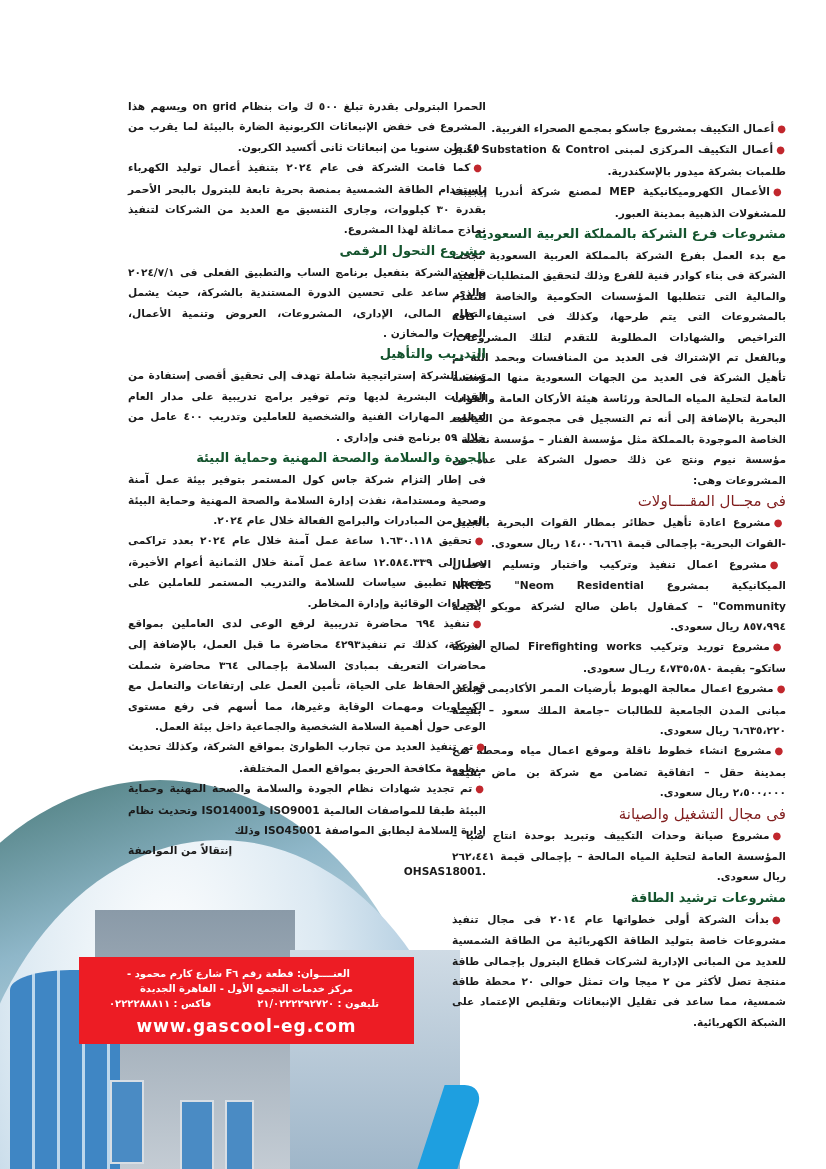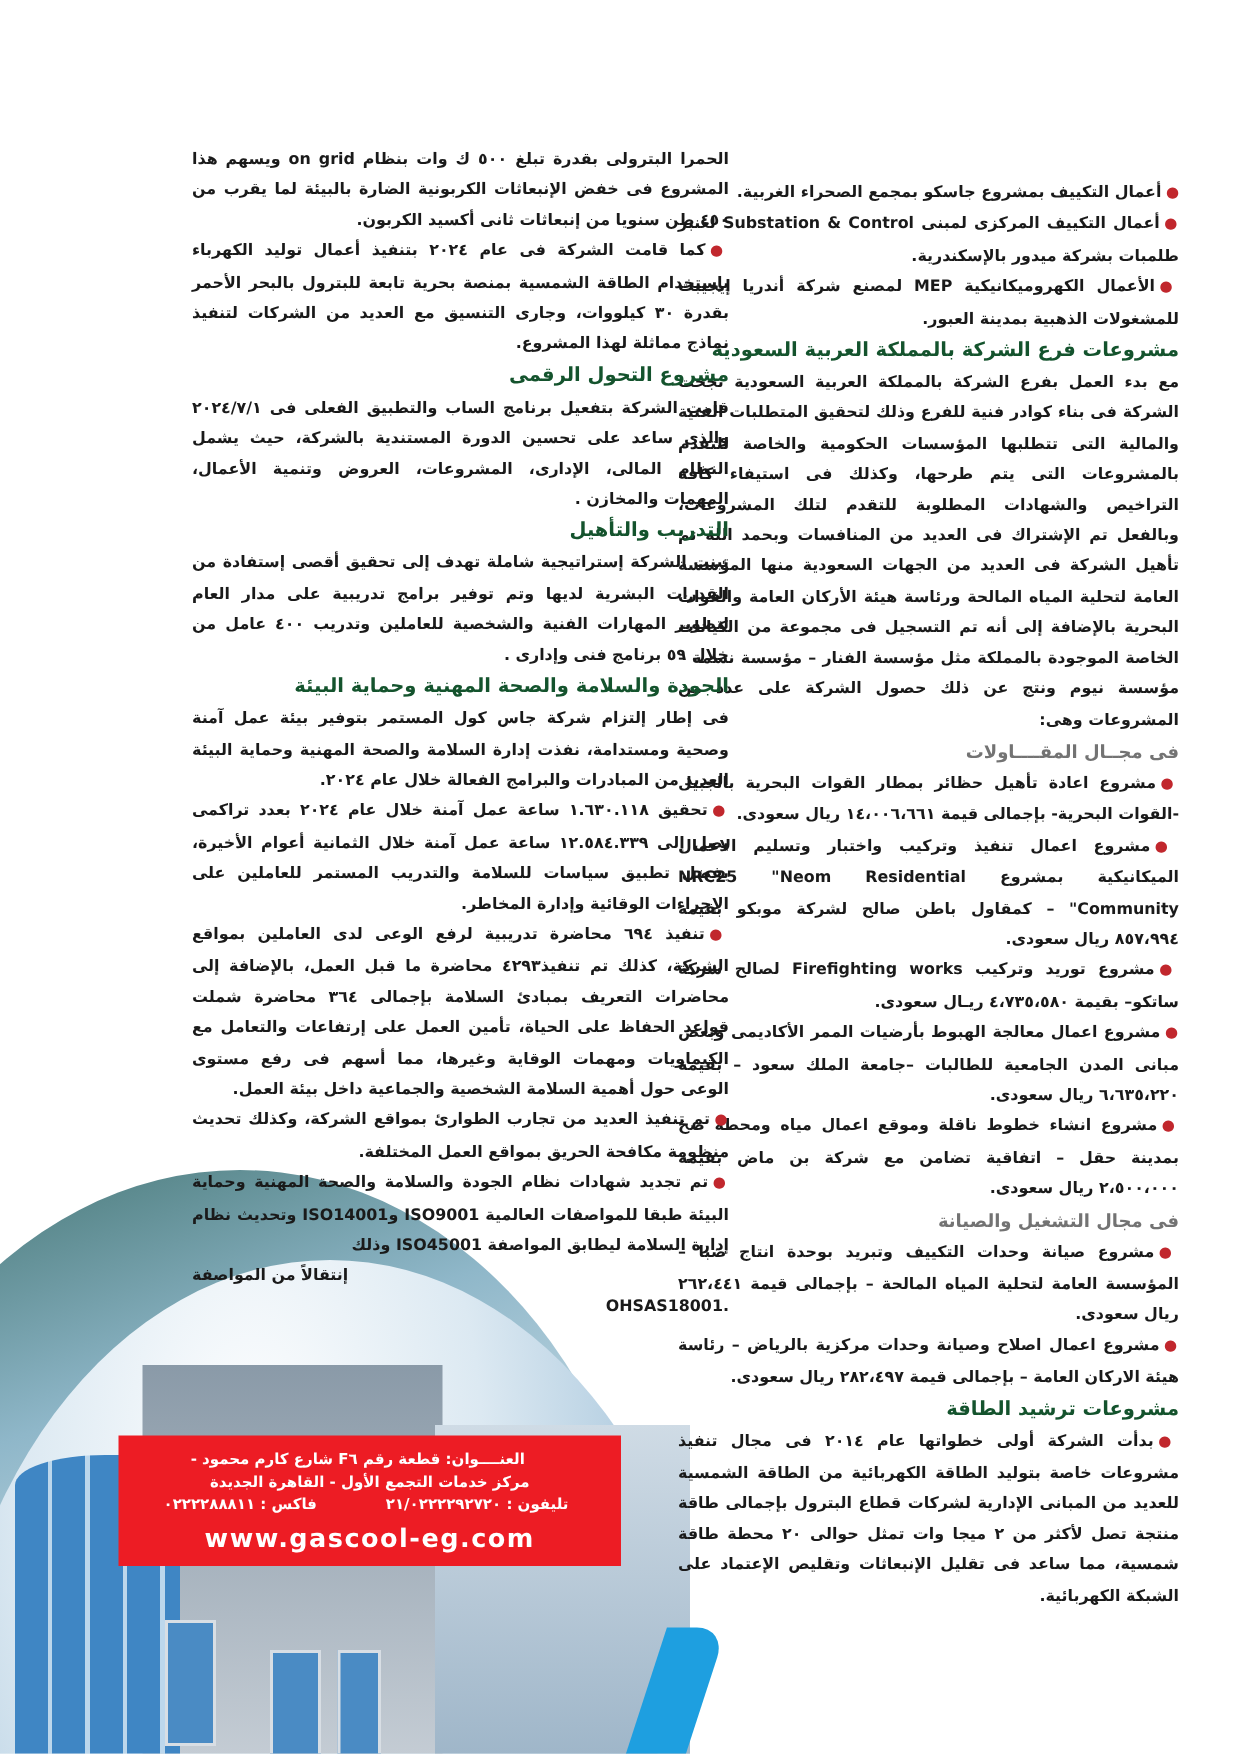--- a/index.html
+++ b/index.html
@@ -3,21 +3,21 @@
 <meta charset="utf-8">
 <style>
   html, body { margin:0; padding:0; }
   body { width:826px; height:1169px; background:#ffffff; position:relative; overflow:hidden;
          font-family:"DejaVu Sans", sans-serif; color:#1a1a1a; }
   .col { position:absolute; direction:rtl; text-align:justify; font-size:10.6px; line-height:20.4px; font-weight:bold; }
   .col-right { left:452px; top:118px; width:334px; }
   .col-left { left:80px; top:96px; width:358px;margin-left:48px; }
   .col p { margin:0; }
   .h-blue { color:#14532d; font-size:13px; font-weight:bold; margin:0; line-height:22px; }
-  .h-green { color:#737373; font-size:12px; font-weight:bold; margin:0; line-height:22px; }
+  .h-green { color:#7f1d1d; font-size:15px; font-weight:normal; margin:0; line-height:22px; }
   .bullet { color:#c1272d; font-size:10px; margin-left:3px; }
   
   .photo { position:absolute; left:0; top:780px; width:460px; height:389px; overflow:hidden; }
   .arc { position:absolute; left:-120px; top:0; width:560px; height:700px; border-radius:50%;
          background:linear-gradient(160deg,#3c6e6a 0%,#8fb7c9 25%,#d9e7ef 50%,#a9c6d8 75%,#6f9fbf 100%); }
   .sky { position:absolute; left:-40px; top:60px; width:520px; height:700px; border-radius:50%;
          background:radial-gradient(ellipse at 40% 20%, #ffffff 0%, #dce9f2 35%, #9fc0d8 70%, #7aa5c4 100%); }
   .bld-glass { position:absolute; left:10px; top:190px; width:110px; height:200px;
          background:repeating-linear-gradient(90deg,#3f86c4 0 22px,#bcd7ec 22px 25px); border-top-left-radius:60px 20px; }
   .bld-main { position:absolute; left:95px; top:130px; width:200px; height:260px;
@@ -59,21 +59,20 @@
 
   <h4 class="h-green">فى مجــال المقــــاولات</h4>
   <p><span class="bullet">●</span><span>مشروع اعادة تأهيل حظائر بمطار القوات البحرية بالجبيل -القوات البحرية- بإجمالى قيمة ١٤،٠٠٦،٦٦١ ريال سعودى.</span></p>
   <p><span class="bullet">●</span><span>مشروع اعمال تنفيذ وتركيب واختبار وتسليم الاعمال الميكانيكية بمشروع NRC25 "Neom Residential Community" – كمقاول باطن صالح لشركة موبكو بقيمة ٨٥٧،٩٩٤ ريال سعودى.</span></p>
   <p><span class="bullet">●</span><span>مشروع توريد وتركيب Firefighting works لصالح شركة ساتكو– بقيمة ٤،٧٣٥،٥٨٠ ريـال سعودى.</span></p>
   <p><span class="bullet">●</span><span>مشروع اعمال معالجة الهبوط بأرضيات الممر الأكاديمى وبعض مبانى المدن الجامعية للطالبات –جامعة الملك سعود – بقيمة ٦،٦٣٥،٢٢٠ ريال سعودى.</span></p>
   <p><span class="bullet">●</span><span>مشروع انشاء خطوط ناقلة وموقع اعمال مياه ومحطة ضخ بمدينة حقل – اتفاقية تضامن مع شركة بن ماض بقيمة ٢،٥٠٠،٠٠٠ ريال سعودى.</span></p>
 
   <h4 class="h-green">فى مجال التشغيل والصيانة</h4>
   <p><span class="bullet">●</span><span>مشروع صيانة وحدات التكييف وتبريد بوحدة انتاج ضبا – المؤسسة العامة لتحلية المياه المالحة – بإجمالى قيمة ٢٦٢،٤٤١ ريال سعودى.</span></p>
-  <p><span class="bullet">●</span><span>مشروع اعمال اصلاح وصيانة وحدات مركزية بالرياض – رئاسة هيئة الاركان العامة – بإجمالى قيمة ٢٨٢،٤٩٧ ريال سعودى.</span></p>
 
   <h3 class="h-blue">مشروعات ترشيد الطاقة</h3>
   <p><span class="bullet">●</span><span>بدأت الشركة أولى خطواتها عام ٢٠١٤ فى مجال تنفيذ مشروعات خاصة بتوليد الطاقة الكهربائية من الطاقة الشمسية للعديد من المبانى الإدارية لشركات قطاع البترول بإجمالى طاقة منتجة تصل لأكثر من ٢ ميجا وات تمثل حوالى ٢٠ محطة طاقة شمسية، مما ساعد فى تقليل الإنبعاثات وتقليص الإعتماد على الشبكة الكهربائية.</span></p>
 
 </div>
 
 <div class="col col-left">
   <p>الحمرا البترولى بقدرة تبلغ ٥٠٠ ك وات بنظام on grid ويسهم هذا المشروع فى خفض الإنبعاثات الكربونية الضارة بالبيئة لما يقرب من ٤٥٠ طن سنويا من إنبعاثات ثانى أكسيد الكربون.</p>
   <p><span class="bullet">●</span><span>كما قامت الشركة فى عام ٢٠٢٤ بتنفيذ أعمال توليد الكهرباء بإستخدام الطاقة الشمسية بمنصة بحرية تابعة للبترول بالبحر الأحمر بقدرة ٣٠ كيلووات، وجارى التنسيق مع العديد من الشركات لتنفيذ نماذج مماثلة لهذا المشروع.</span></p>
 

